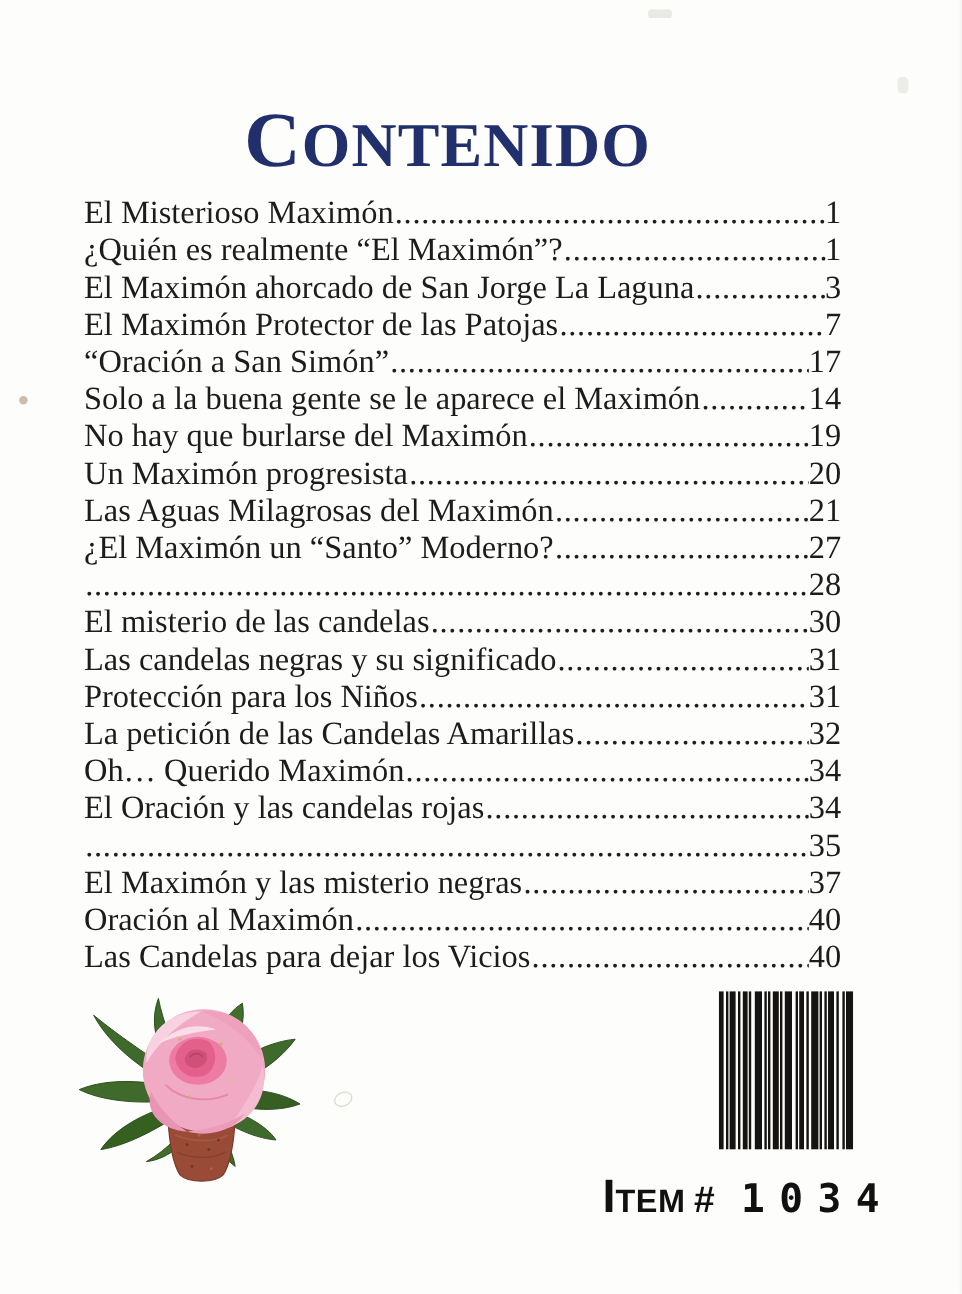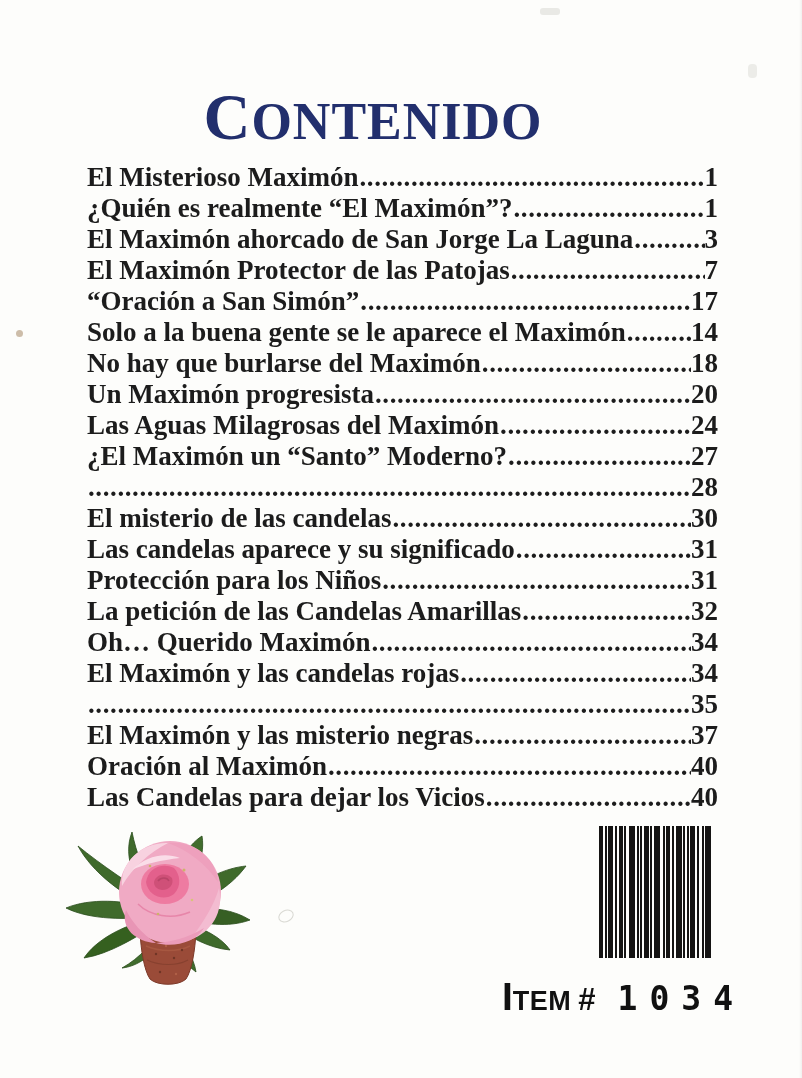--- a/index.html
+++ b/index.html
@@ -16,21 +16,21 @@
   .title{
     position:absolute;top:85px;left:0;width:746px;text-align:center;
     line-height:1;margin:0;font-weight:700;letter-spacing:1px;
     color:var(--c-title-navy,#222f6d);
     font-family:"Liberation Serif", serif;
   }
   .t-initial{font-size:65px;}
   .t-rest{font-size:52px;}
 
   
-  .toc{position:absolute;left:87px;top:162px;width:631px;font-weight:bold;}
+  .toc{position:absolute;left:70px;top:162px;width:631px;}
   .row{
     display:flex;align-items:baseline;height:31px;
     font-size:27px;color:var(--c-text,#1c1c1c);white-space:nowrap;
   }
   .row .t{flex:0 0 auto;}
   .row .dots{
     flex:1 1 auto;overflow:hidden;letter-spacing:0.6px;
     margin:0 0 0 1px;min-width:0;
   }
   .row .p{flex:0 0 auto;text-align:right;}
@@ -107,54 +107,54 @@
 
     <div class="row">
       <span class="t">Solo a la buena gente se le aparece el Maximón</span>
       <span class="dots">................................................................................................................................................................</span>
       <span class="p">14</span>
     </div>
 
     <div class="row">
       <span class="t">No hay que burlarse del Maximón</span>
       <span class="dots">................................................................................................................................................................</span>
-      <span class="p">18</span>
+      <span class="p">19</span>
     </div>
 
     <div class="row">
       <span class="t">Un Maximón progresista</span>
       <span class="dots">................................................................................................................................................................</span>
       <span class="p">20</span>
     </div>
 
     <div class="row">
       <span class="t">Las Aguas Milagrosas del Maximón</span>
       <span class="dots">................................................................................................................................................................</span>
-      <span class="p">24</span>
+      <span class="p">21</span>
     </div>
 
     <div class="row">
       <span class="t">¿El Maximón un “Santo” Moderno?</span>
       <span class="dots">................................................................................................................................................................</span>
       <span class="p">27</span>
     </div>
 
     <div class="row">
       <span class="dots">................................................................................................................................................................</span>
       <span class="p">28</span>
     </div>
 
     <div class="row">
       <span class="t">El misterio de las candelas</span>
       <span class="dots">................................................................................................................................................................</span>
       <span class="p">30</span>
     </div>
 
     <div class="row">
-      <span class="t">Las candelas aparece y su significado</span>
+      <span class="t">Las candelas negras y su significado</span>
       <span class="dots">................................................................................................................................................................</span>
       <span class="p">31</span>
     </div>
 
     <div class="row">
       <span class="t">Protección para los Niños</span>
       <span class="dots">................................................................................................................................................................</span>
       <span class="p">31</span>
     </div>
 
@@ -164,21 +164,21 @@
       <span class="p">32</span>
     </div>
 
     <div class="row">
       <span class="t">Oh… Querido Maximón</span>
       <span class="dots">................................................................................................................................................................</span>
       <span class="p">34</span>
     </div>
 
     <div class="row">
-      <span class="t">El Maximón y las candelas rojas</span>
+      <span class="t">El Oración y las candelas rojas</span>
       <span class="dots">................................................................................................................................................................</span>
       <span class="p">34</span>
     </div>
 
     <div class="row">
       <span class="dots">................................................................................................................................................................</span>
       <span class="p">35</span>
     </div>
 
     <div class="row">

